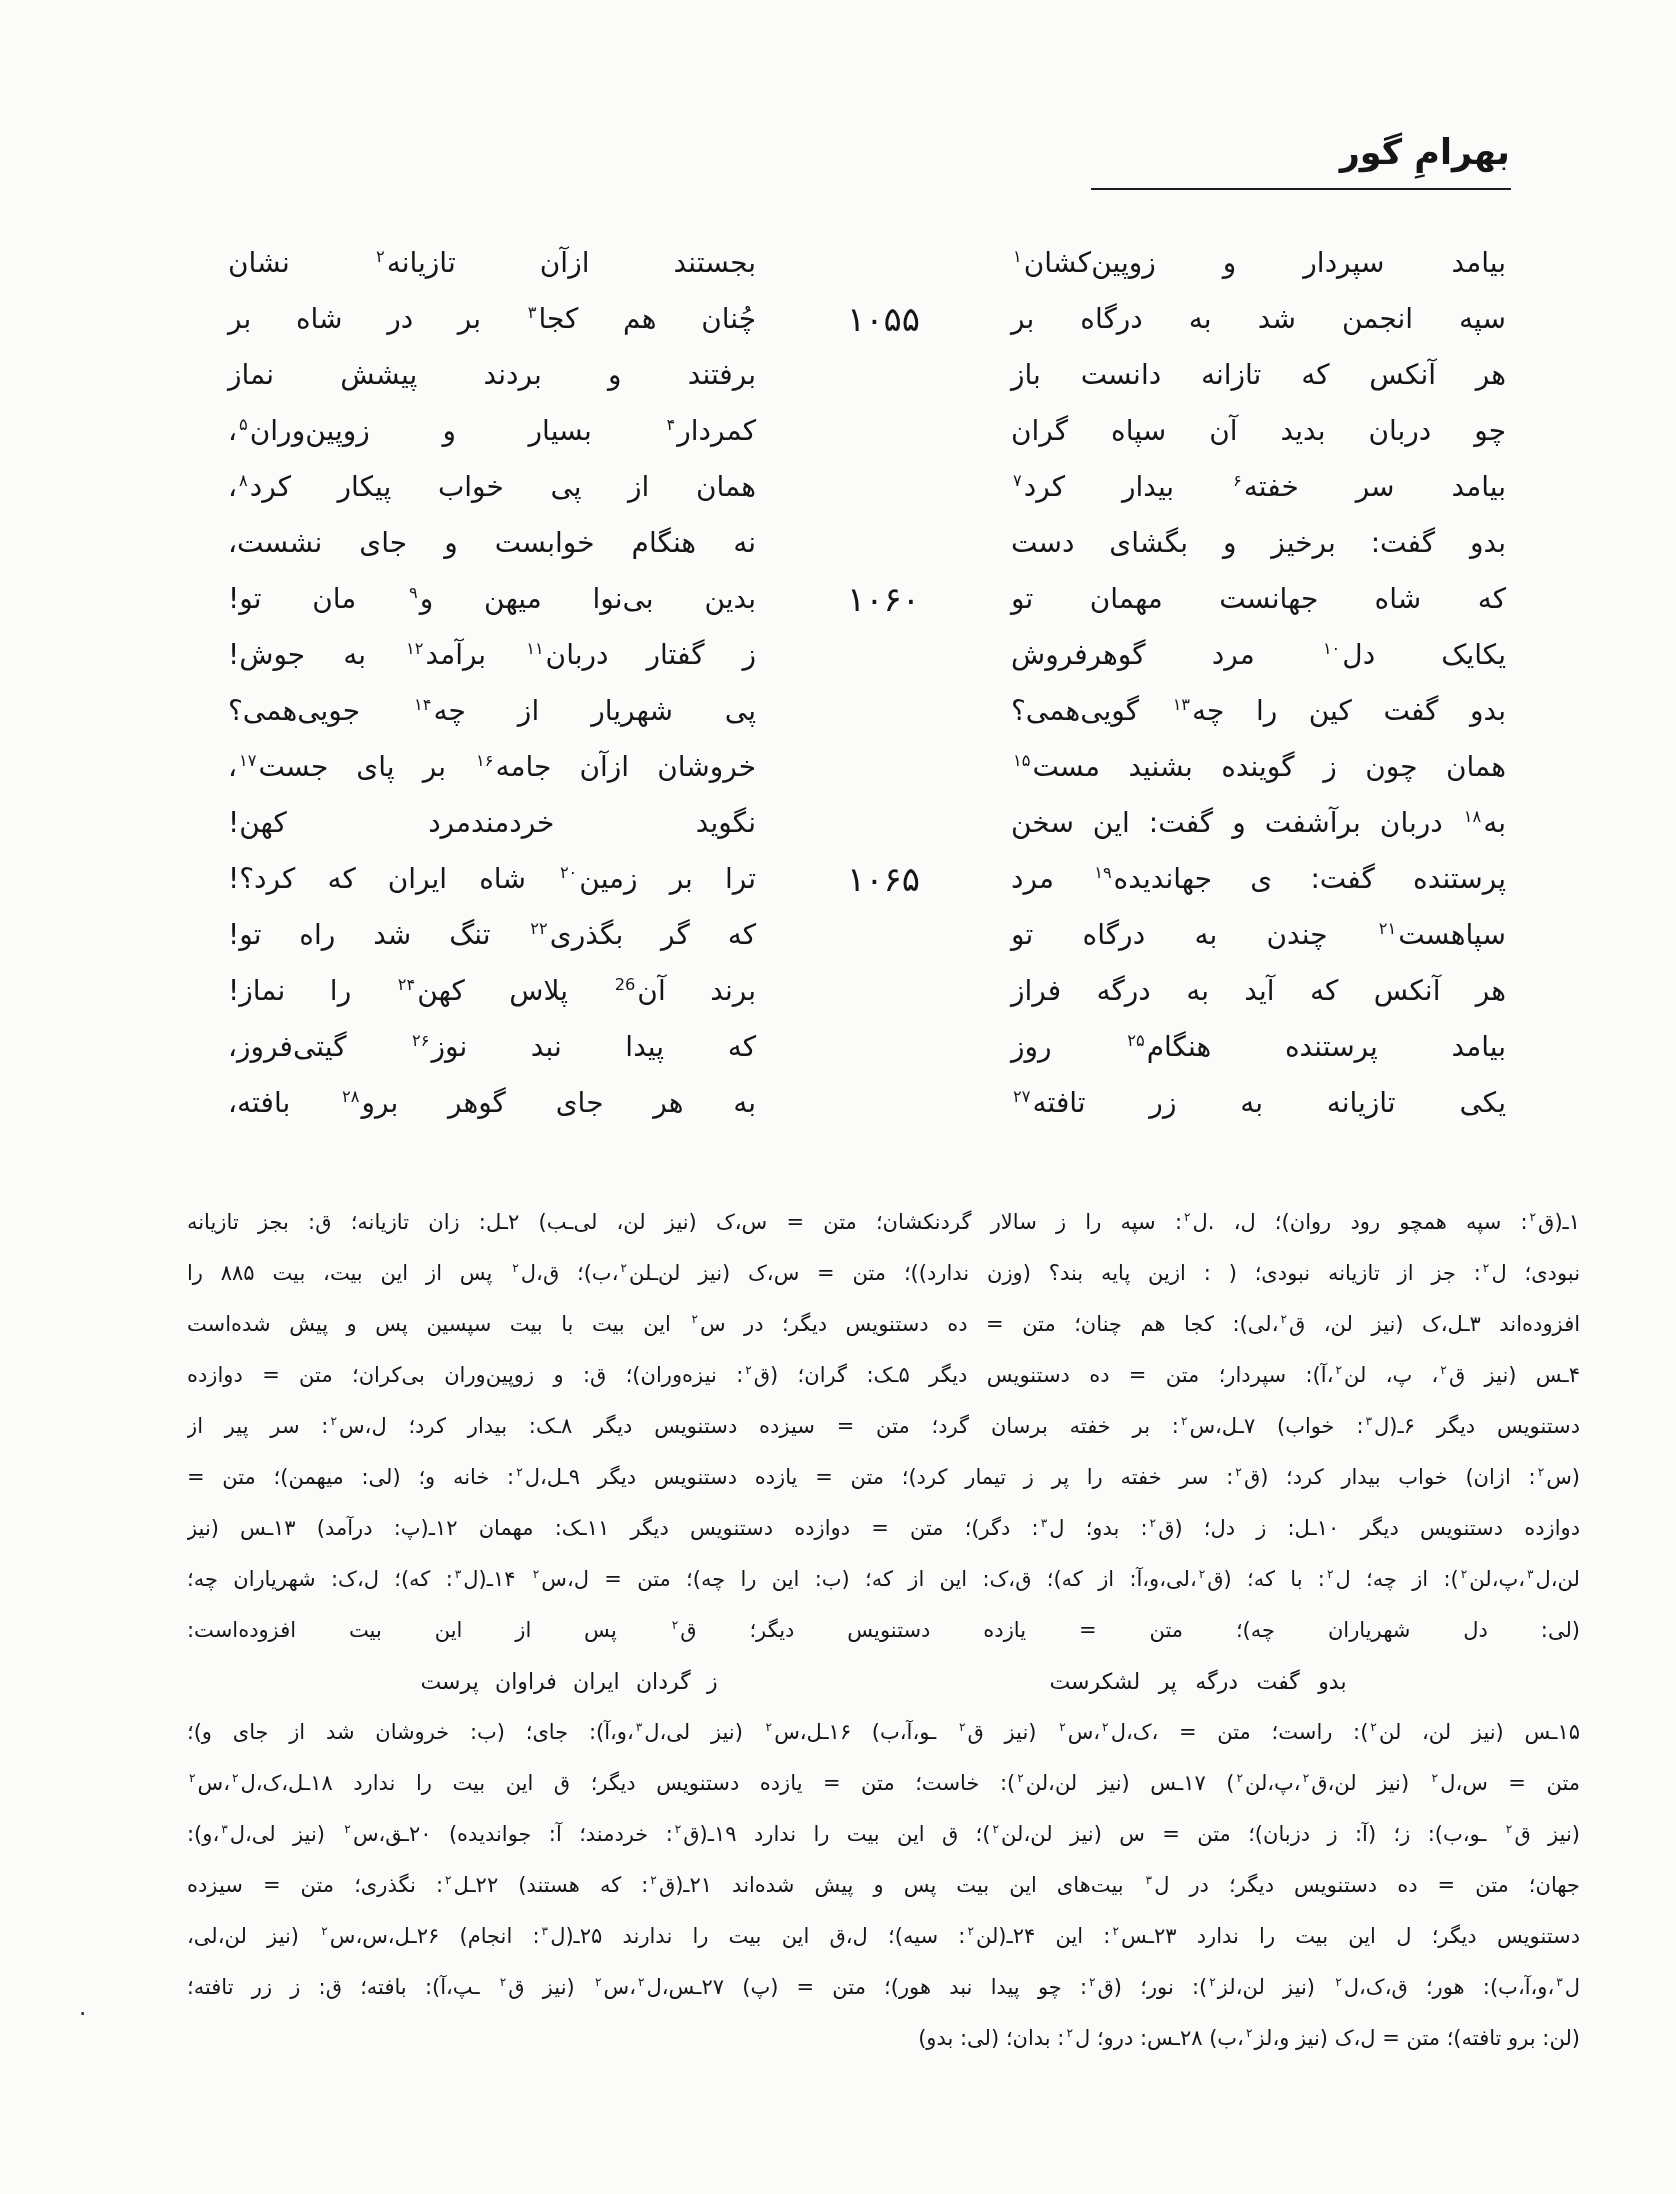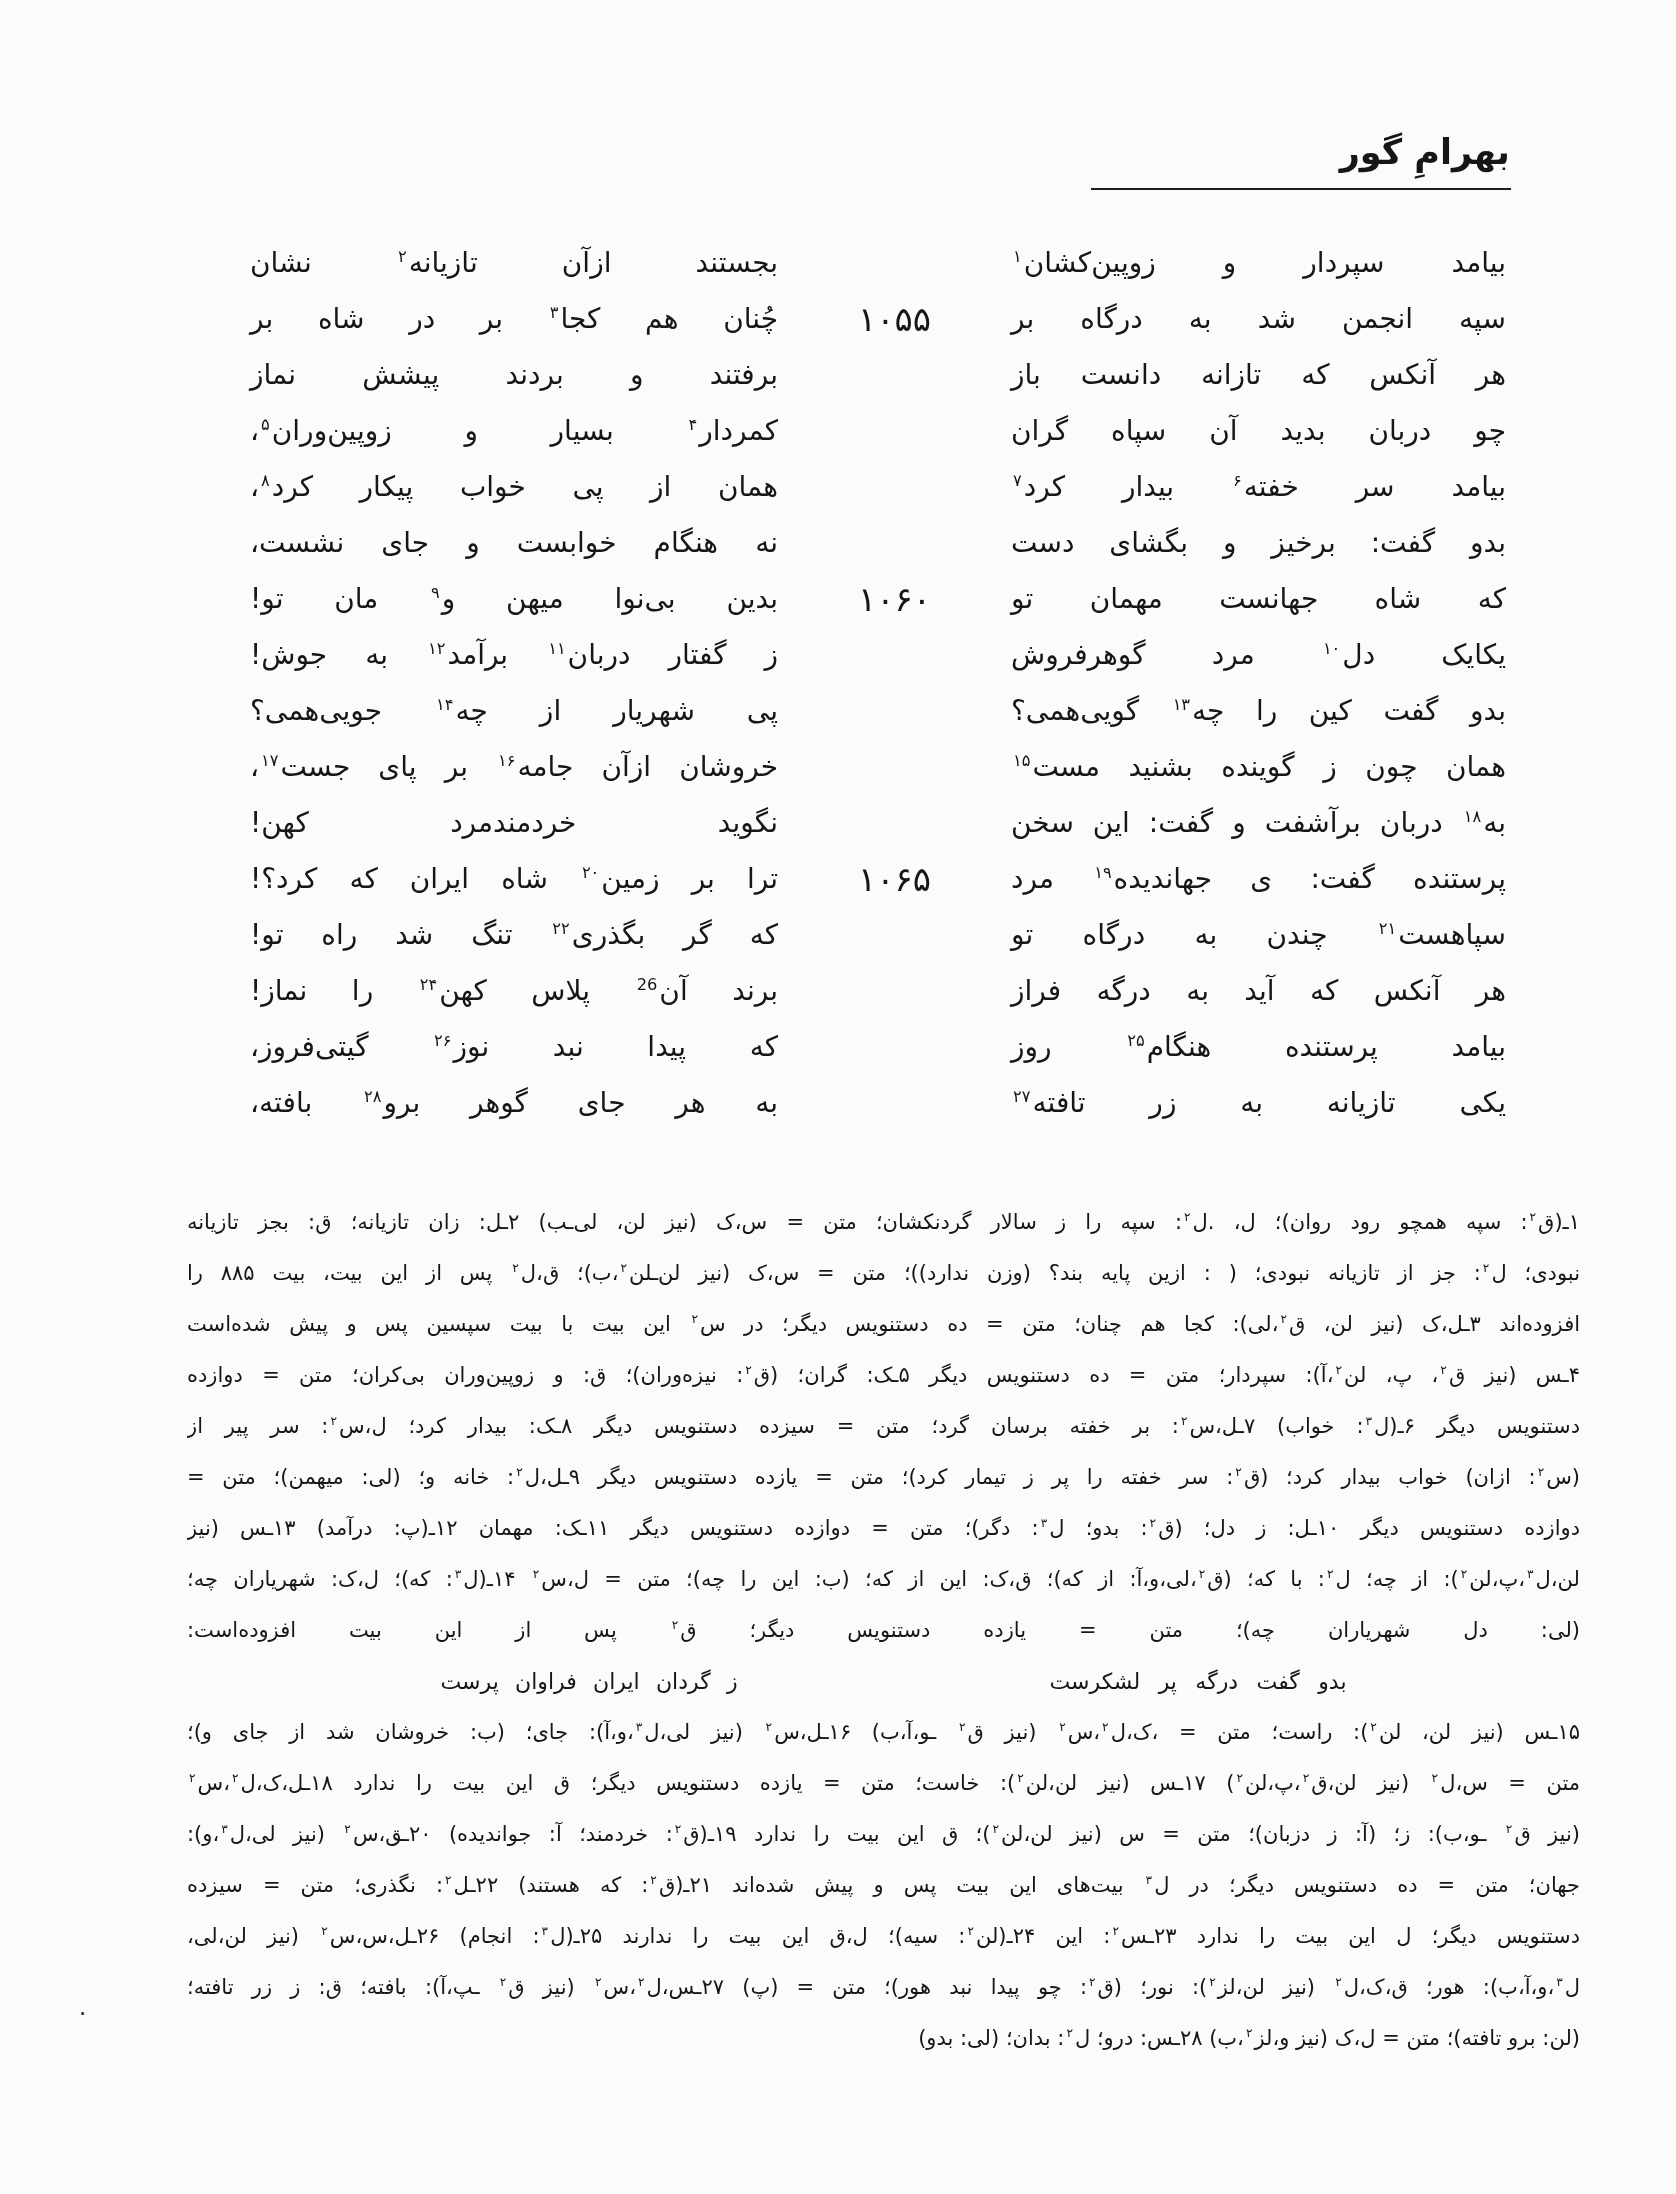--- a/index.html
+++ b/index.html
@@ -30,21 +30,21 @@
   .verse-row{
     display:flex;justify-content:space-between;align-items:center;
     height:56px;direction:rtl;
   }
   .hemi{
     font-size:28px;line-height:1;
     text-align:justify;text-align-last:justify;
     white-space:nowrap;
   }
   .hemi.h1{width:495px;}
-  .hemi.h2{width:528px;margin-left:22px;}
+  .hemi.h2{width:528px;}
   .vnum{
     width:107px;font-size:34px;text-align:center;
     letter-spacing:1.4px;
   }
   sup{font-size:0.58em;vertical-align:super;line-height:0;margin:0 2px;}
   
   #apparatus{
     position:absolute;top:1197px;right:96px;
     width:1393px;direction:rtl;
   }
@@ -55,21 +55,21 @@
   }
   .app-line.last{text-align:center;text-align-last:right;}
   .app-verse{
     height:51px;display:flex;justify-content:center;align-items:center;
   }
   .app-verse-inner{
     width:926px;display:flex;justify-content:space-between;direction:rtl;
   }
   .app-verse-inner .qhemi{
     font-size:22px;text-align:justify;text-align-last:justify;
-    white-space:nowrap;width:297px;margin-left:20px;
+    white-space:nowrap;width:297px;
   }
   
   #page-number{
     position:absolute;top:2092px;left:0;width:100%;
     text-align:center;font-size:27px;letter-spacing:2px;
   }
   
   #stray-mark{
     position:absolute;top:1994px;left:80px;
     font-size:23px;color:#222;

